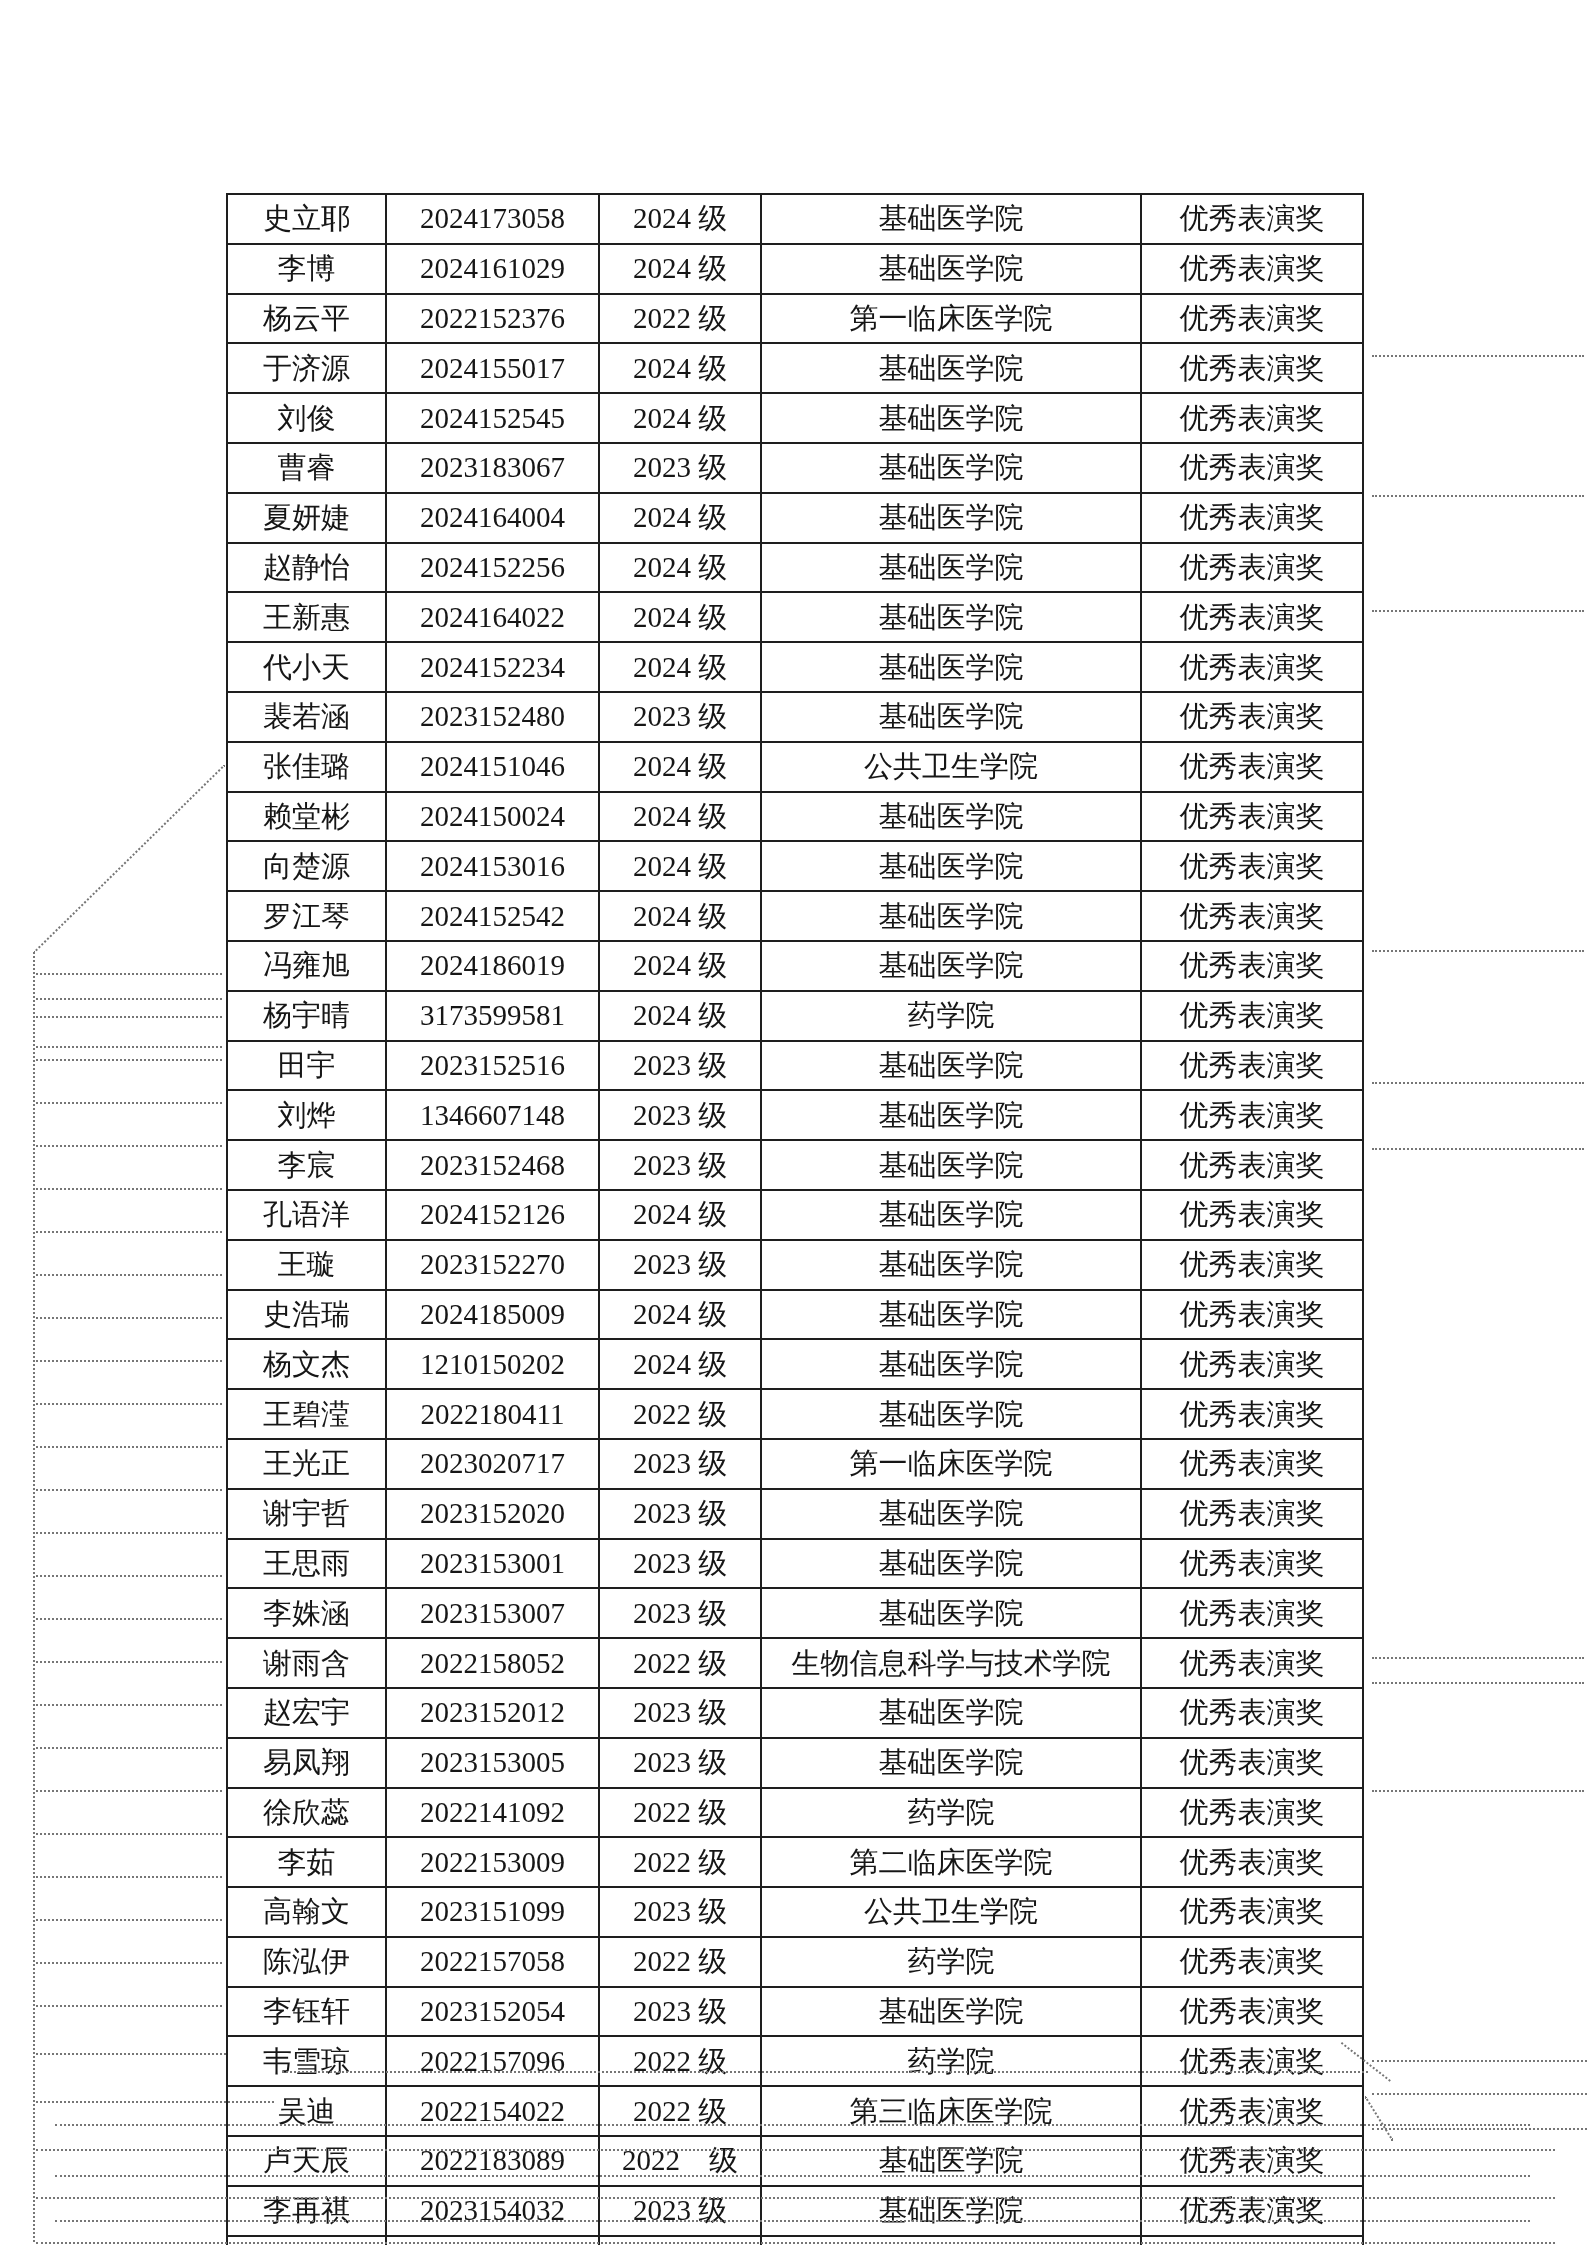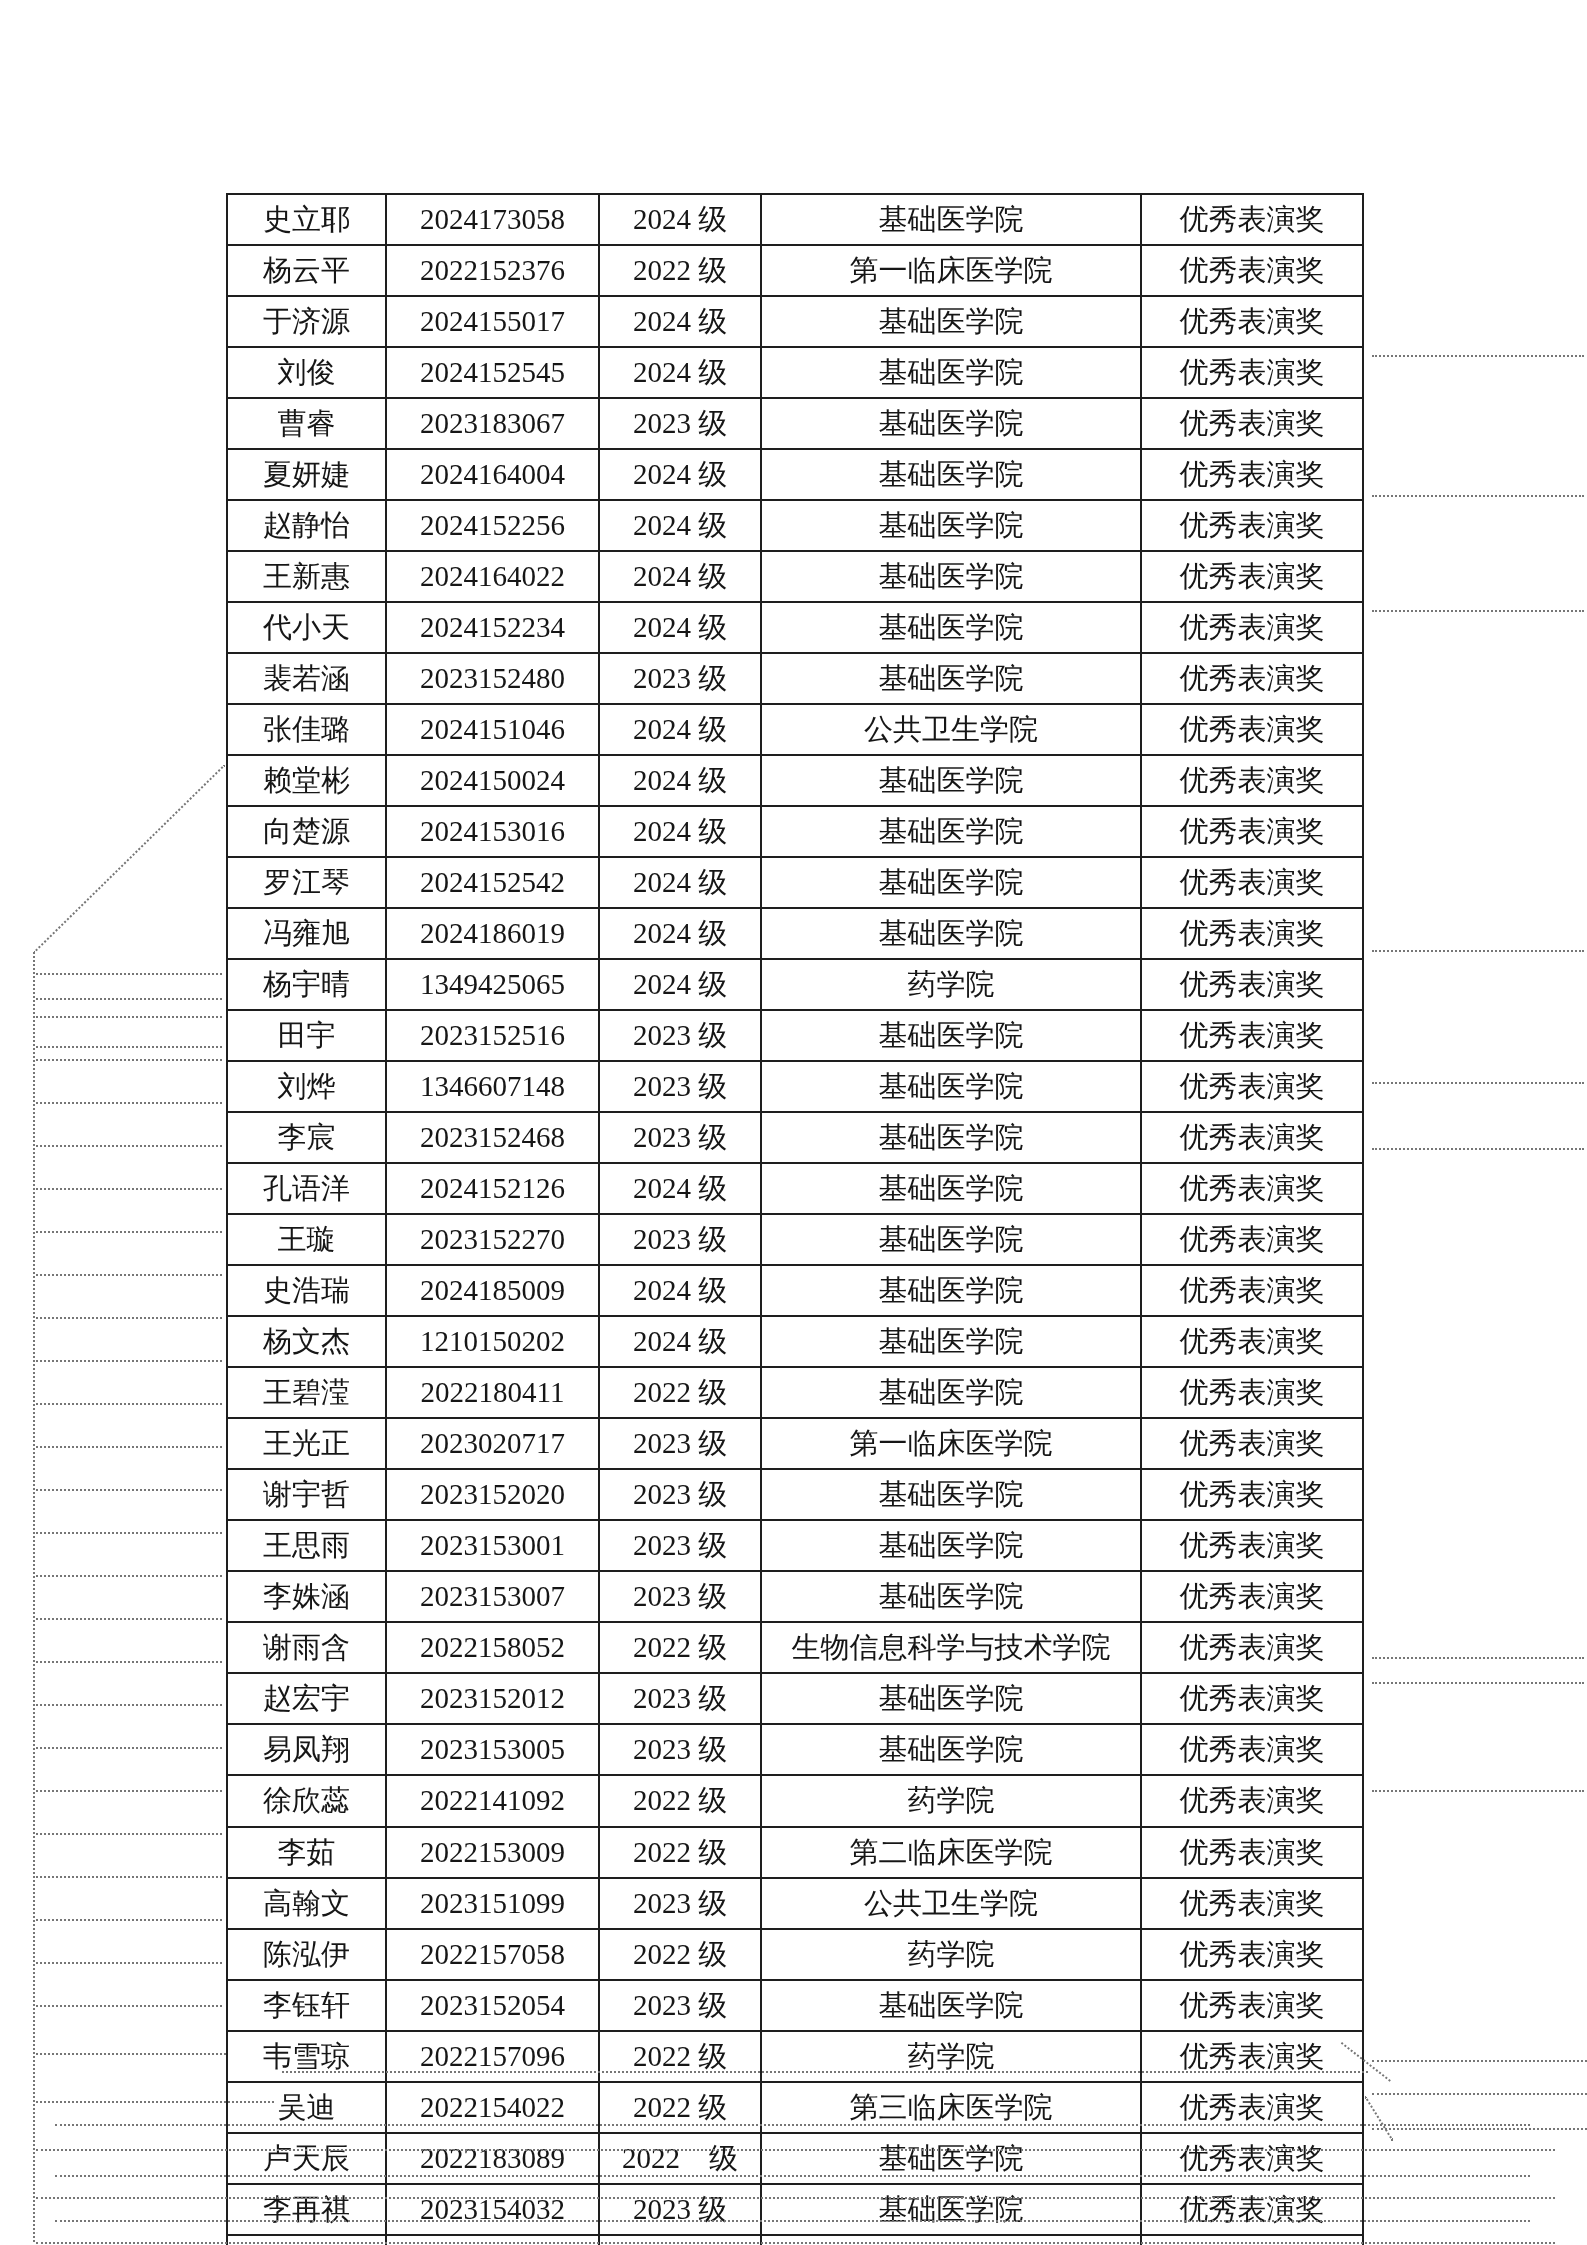--- a/index.html
+++ b/index.html
@@ -70,20 +70,27 @@
     </colgroup>
     <tbody>
     <tr>
       <td>史立耶</td>
       <td>2024173058</td>
       <td>2024 级</td>
       <td>基础医学院</td>
       <td>优秀表演奖</td>
     </tr>
 
+    <tr>
+      <td>李博</td>
+      <td>2024161029</td>
+      <td>2024 级</td>
+      <td>基础医学院</td>
+      <td>优秀表演奖</td>
+    </tr>
 
     <tr>
       <td>杨云平</td>
       <td>2022152376</td>
       <td>2022 级</td>
       <td>第一临床医学院</td>
       <td>优秀表演奖</td>
     </tr>
 
     <tr>
@@ -185,21 +192,21 @@
     <tr>
       <td>冯雍旭</td>
       <td>2024186019</td>
       <td>2024 级</td>
       <td>基础医学院</td>
       <td>优秀表演奖</td>
     </tr>
 
     <tr>
       <td>杨宇晴</td>
-      <td>1349425065</td>
+      <td>3173599581</td>
       <td>2024 级</td>
       <td>药学院</td>
       <td>优秀表演奖</td>
     </tr>
 
     <tr>
       <td>田宇</td>
       <td>2023152516</td>
       <td>2023 级</td>
       <td>基础医学院</td>

